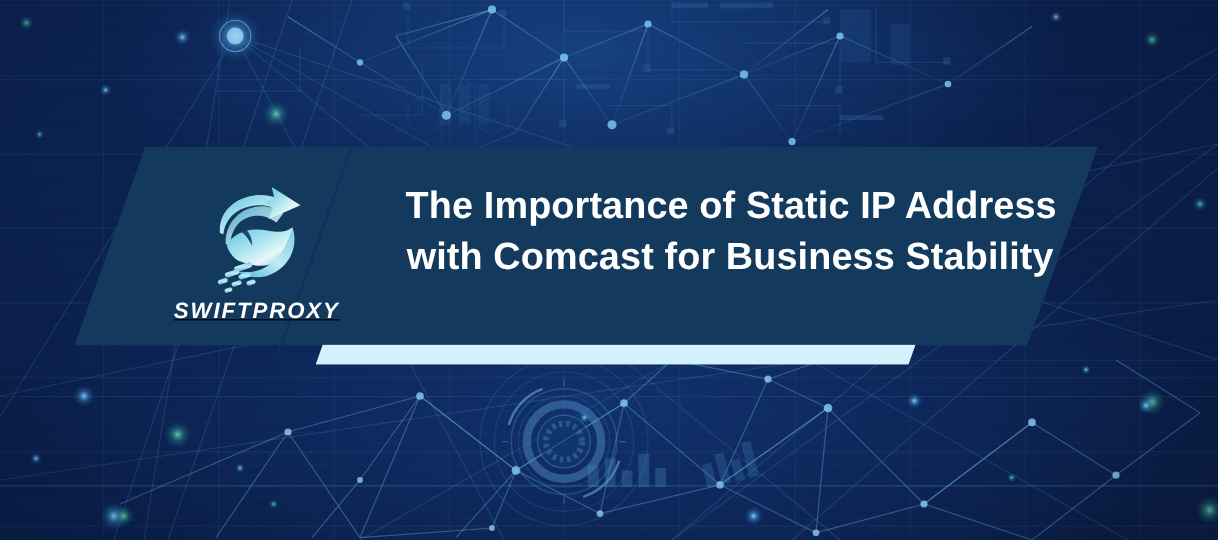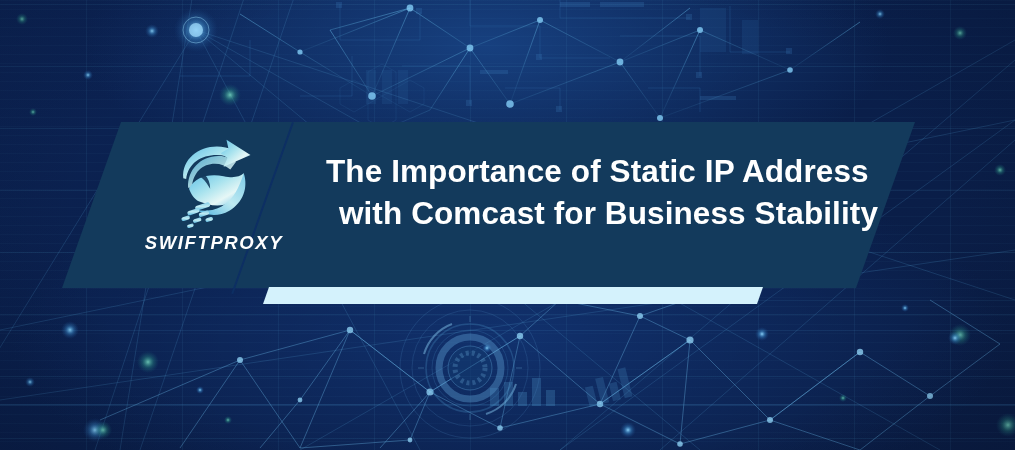--- a/index.html
+++ b/index.html
@@ -99,27 +99,28 @@
     width: 500px;
     height: 17px;
     background: #d4f2fc;
     clip-path: polygon(6px 0, 500px 0, 494px 17px, 0 17px);
   }
 
   
   .logo-block {
     position: absolute;
     left: 128px;
-    top: 134px;
+    top: 150px;
     width: 172px;
     height: 136px;
     display: flex;
     flex-direction: column;
     align-items: center;
     justify-content: flex-start;
+    text-decoration: underline;
   }
   .logo-mark {
     width: 96px;
     height: 96px;
     display: block;
   }
   .logo-word {
     margin-top: 2px;
     color: #ffffff;
     font-family: "Liberation Sans", sans-serif;
@@ -139,20 +140,21 @@
     color: #ffffff;
     font-family: "Liberation Sans", sans-serif;
     font-weight: bold;
     font-size: 31.5px;
     line-height: 42px;
     letter-spacing: 0.1px;
   }
   .title .line {
     display: block;
     white-space: nowrap;
+    margin-left: 12px;
   }
   .title .line2 {
     text-align: right;
     padding-right: 8px;
   }
 </style>
 </head>
 <body>
 
 <div id="banner">

